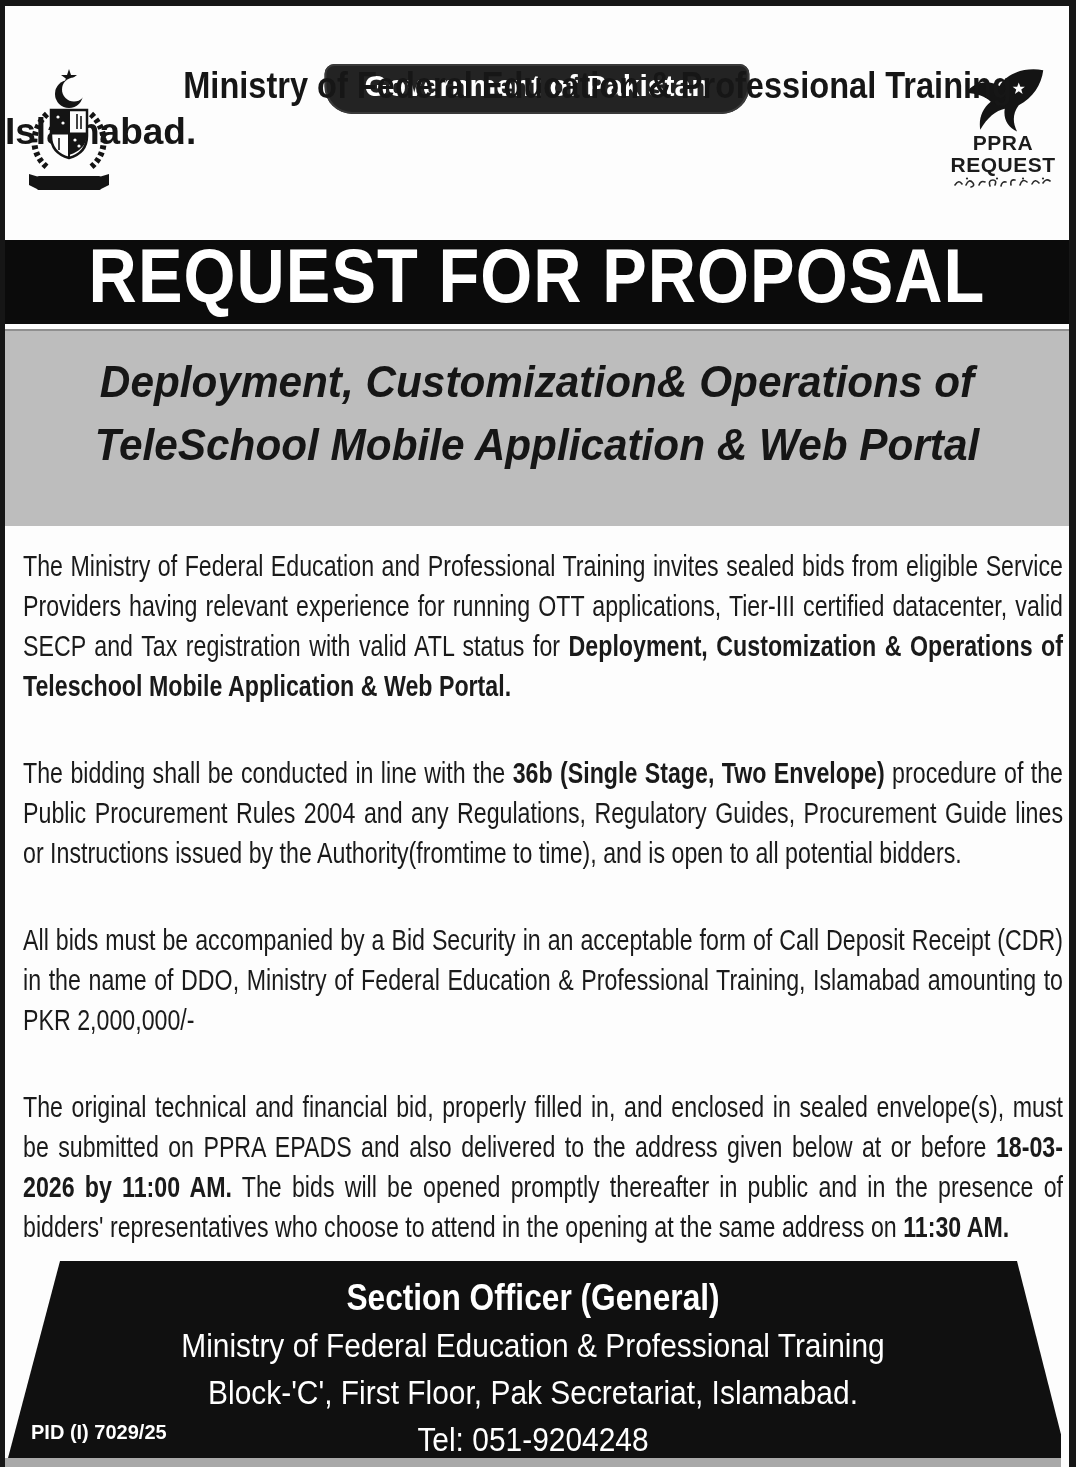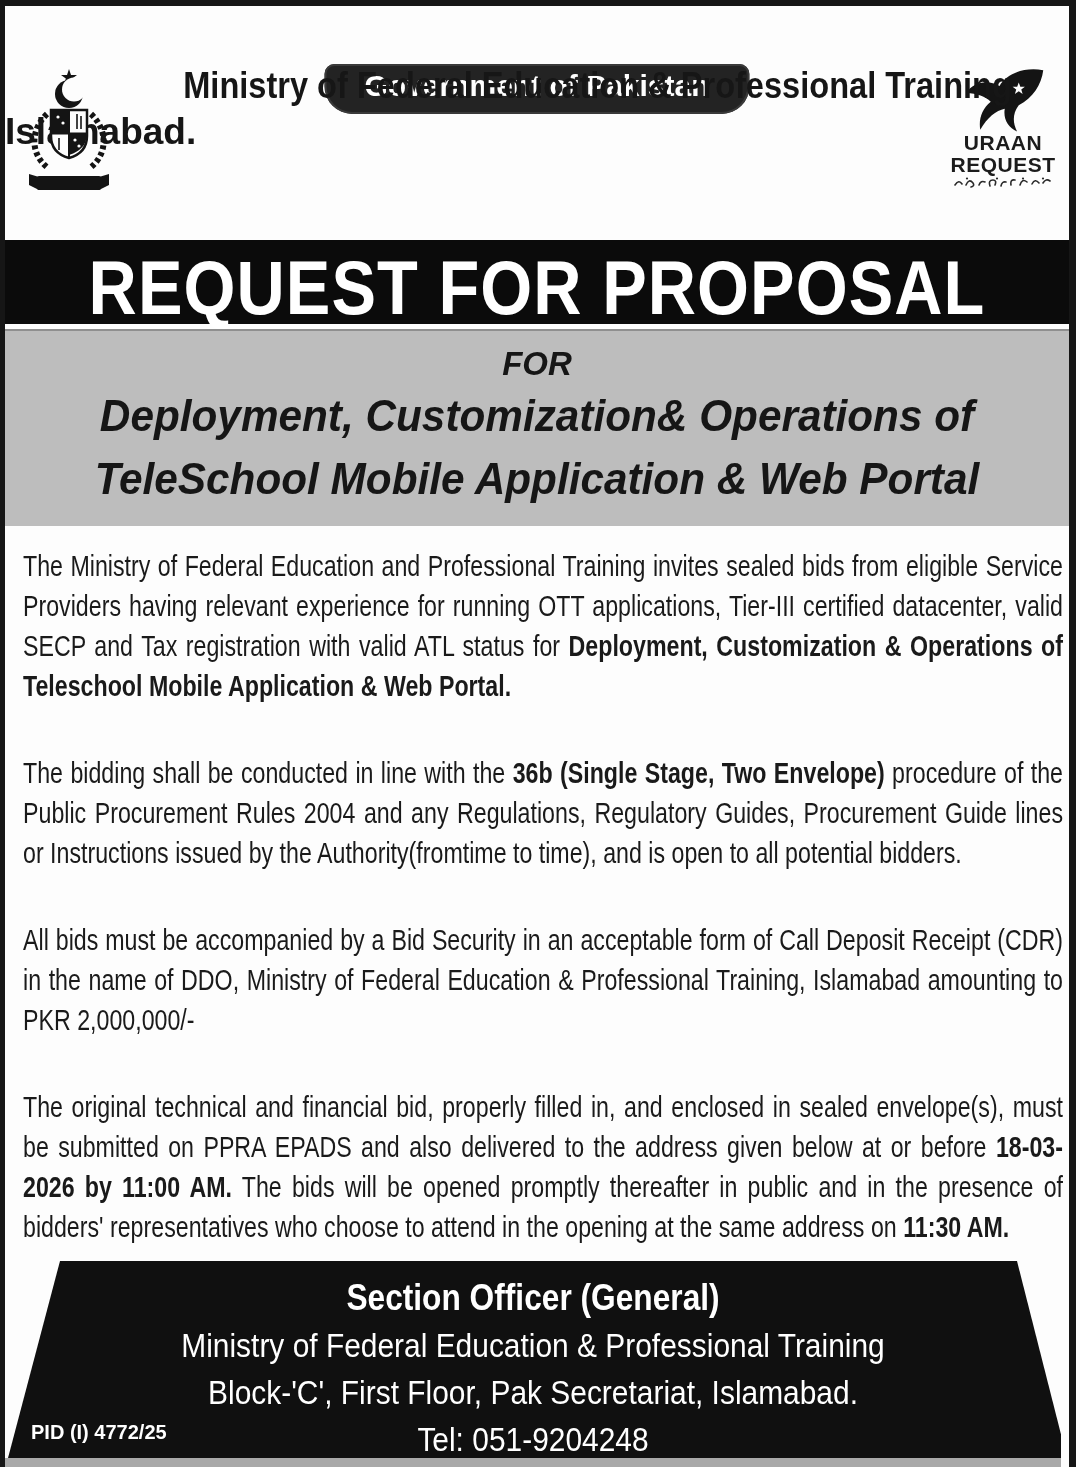--- a/index.html
+++ b/index.html
@@ -26,21 +26,21 @@
     box-shadow:0 0 0 2px #3a3a3a inset;
   }
   .emblem{position:absolute;left:12px;top:4px;}
   .uraan{position:absolute;right:4px;top:2px;width:124px;text-align:center;}
   .uraan svg{display:block;margin:0 auto;}
   .uraan-name{font-weight:800;font-size:21px;line-height:22px;letter-spacing:.5px;color:#1c1c1c;}
   .tagline-svg{margin-top:3px;}
   .title{margin:58px 130px 0;text-align:center;font-weight:700;font-size:37px;line-height:44px;transform:scaleX(.88);transform-origin:50% 0;white-space:nowrap;}
   .city{text-align:left;font-weight:700;font-size:37px;line-height:48px;}
   
-  .banner{height:84px;background:var(--banner_bg,#0b0b0b);display:flex;align-items:flex-end;justify-content:center;overflow:visible;}
+  .banner{height:84px;background:var(--banner_bg,#0b0b0b);display:flex;align-items:flex-start;justify-content:center;overflow:visible;}
   .banner span{color:#fff;font-weight:800;font-size:63px;letter-spacing:1px;white-space:nowrap;transform:scale(1.06,1.2);}
   
   .subject{margin-top:5px;height:197px;box-sizing:border-box;background:var(--subject_bg,#bdbdbd);padding-top:13px;border-top:2px solid #8f8f8f;}
   .for{text-align:center;font-style:italic;font-weight:700;font-size:33px;line-height:40px;}
   .subj{text-align:center;font-style:italic;font-weight:700;font-size:45px;line-height:63px;transform:scaleX(.94);transform-origin:50% 0;white-space:nowrap;}
   .subj:first-of-type{margin-top:6px;}
   
   .bodytext{padding:20px 18px 0;overflow:hidden;}
   .para{
     width:1300px;transform:scaleX(.8);transform-origin:0 0;
@@ -99,58 +99,57 @@
         <polygon points="92,106 82,109 82,122 92,117" fill="#141414"></polygon>
         <rect x="20" y="108" width="64" height="14" rx="2" fill="#141414"></rect>
       </svg>
     </span>
 
     <div class="uraan">
       <svg width="84" height="66" viewBox="0 0 96 74">
         <path d="M94 4 C72 0 52 8 44 22 C30 14 14 18 6 30 C18 30 28 34 34 40 C24 48 20 60 22 72 C30 58 40 50 50 48 C48 60 54 70 64 74 C58 62 60 52 66 44 C82 36 92 20 94 4 Z" fill="#141414"></path>
         <polygon points="66,18 67.8,23 73,23 68.9,26.1 70.4,31.2 66,28.2 61.6,31.2 63.1,26.1 59,23 64.2,23" fill="#fdfdfd"></polygon>
       </svg>
-      <div class="uraan-name">URAAN</div>
+      <div class="uraan-name">PPRA</div>
       <div class="uraan-name">REQUEST</div>
       <svg class="tagline-svg" width="100" height="14" viewBox="0 0 100 14">
         <path d="M2 9 q4 -6 7 -1 m4 1 q3 -7 7 -2 q2 3 -2 4 m8 -2 q2 -5 6 -3 m5 4 q-2 -6 3 -6 q4 0 2 5 m6 1 q1 -5 5 -4 m5 3 q-1 -6 4 -5 m5 5 q2 -7 7 -3 m5 2 q3 -6 7 -1 m4 0 q3 -5 7 -2" fill="none" stroke="#2a2a2a" stroke-width="1.6" stroke-linecap="round"></path>
         <circle cx="14" cy="2.5" r="1.1" fill="#2a2a2a"></circle>
           <circle cx="44" cy="2.5" r="1.1" fill="#2a2a2a"></circle>
         <circle cx="70" cy="2.5" r="1.1" fill="#2a2a2a"></circle>
           <circle cx="90" cy="2.5" r="1.1" fill="#2a2a2a"></circle>
       </svg>
     </div>
 
     <div class="title">Ministry of Federal Education &amp; Professional Training</div>
     <div class="city">Islamabad.</div>
   </div>
 
   <div class="banner">
     <span>REQUEST FOR PROPOSAL</span>
   </div>
 
   <div class="subject">
-    <div class="for">FOR</div>
     <div class="subj">Deployment, Customization&amp; Operations of</div>
     <div class="subj">TeleSchool Mobile Application &amp; Web Portal</div>
   </div>
 
   <div class="bodytext">
     <p class="para"><span>The Ministry of Federal Education and Professional Training invites sealed bids from eligible Service Providers having relevant experience for running OTT applications, Tier-III certified datacenter, valid SECP and Tax registration with valid ATL status for </span><b>Deployment, Customization &amp; Operations of Teleschool Mobile Application &amp; Web Portal.</b></p>
     <p class="para"><span>The bidding shall be conducted in line with the </span><b>36b (Single Stage, Two Envelope)</b><span> procedure of the Public Procurement Rules 2004 and any Regulations, Regulatory Guides, Procurement Guide lines or Instructions issued by the Authority(fromtime to time), and is open to all potential bidders.</span></p>
     <p class="para"><span>All bids must be accompanied by a Bid Security in an acceptable form of Call Deposit Receipt (CDR) in the name of DDO, Ministry of Federal Education &amp; Professional Training, Islamabad amounting to PKR 2,000,000/-</span></p>
     <p class="para"><span>The original technical and financial bid, properly filled in, and enclosed in sealed envelope(s), must be submitted on PPRA EPADS and also delivered to the address given below at or before </span><b>18-03-2026 by 11:00 AM.</b><span> The bids will be opened promptly thereafter in public and in the presence of bidders' representatives who choose to attend in the opening at the same address on </span><b>11:30 AM.</b></p>
   </div>
 
   <div class="foot">
     <div class="trap">
       <div class="foot-text">
         <div class="fl1">Section Officer (General)</div>
         <div class="fl">Ministry of Federal Education &amp; Professional Training</div>
         <div class="fl">Block-'C', First Floor, Pak Secretariat, Islamabad.</div>
         <div class="fl">Tel: 051-9204248</div>
       </div>
-      <div class="pid">PID (I) 4772/25</div>
+      <div class="pid">PID (I) 7029/25</div>
     </div>
     <div class="strip"></div>
   </div>
 
 </div>
 
 </body></html>

